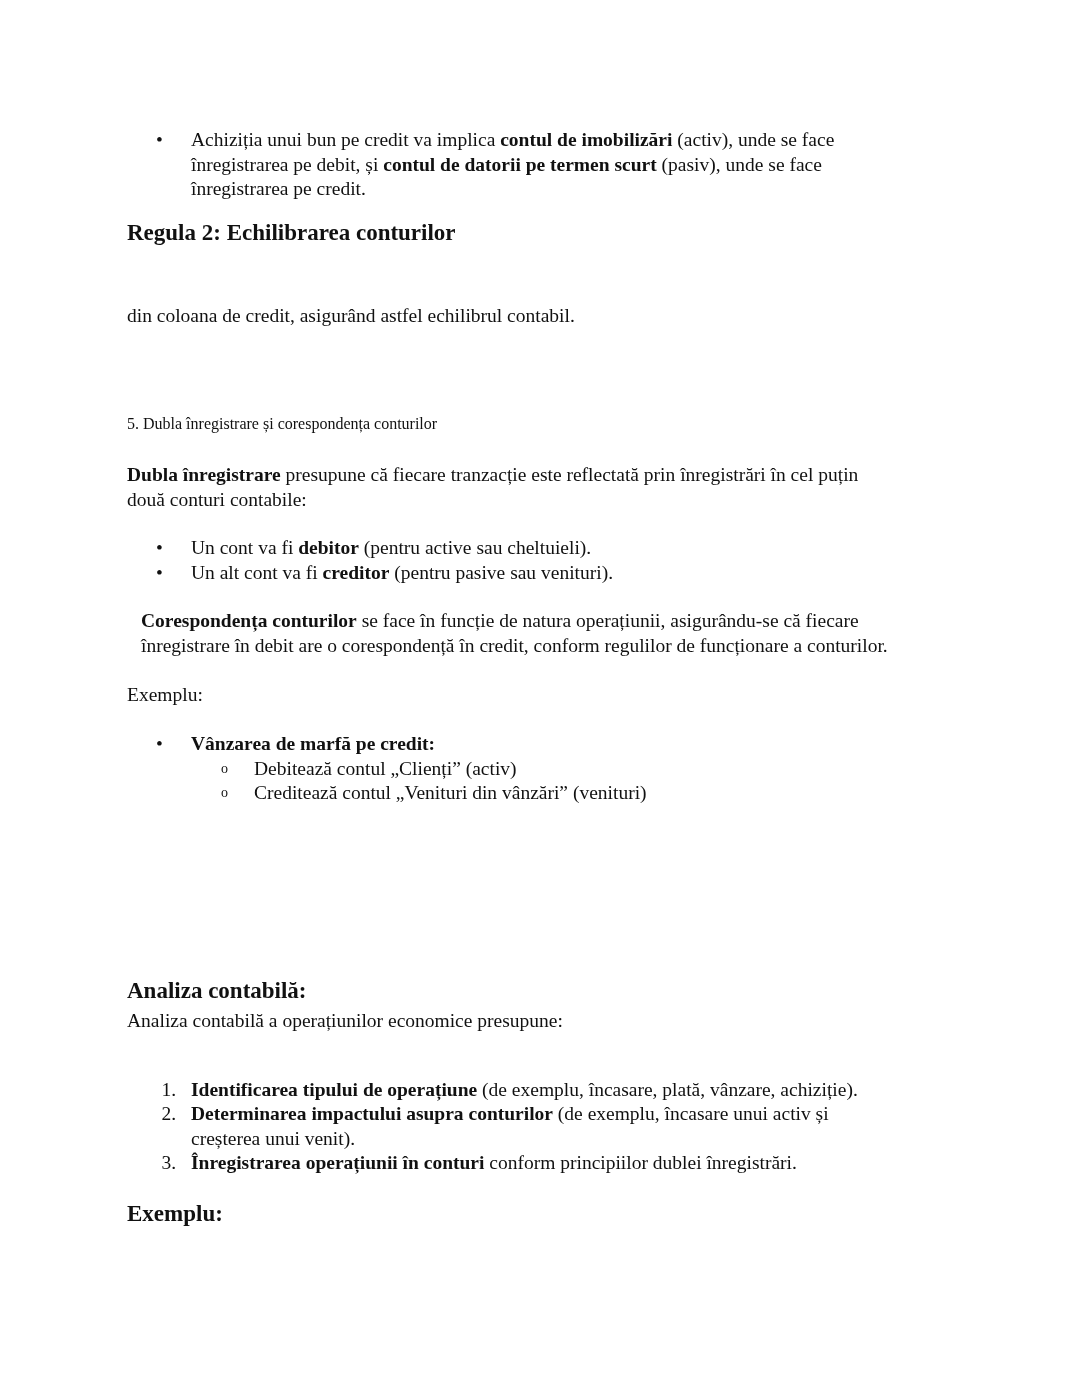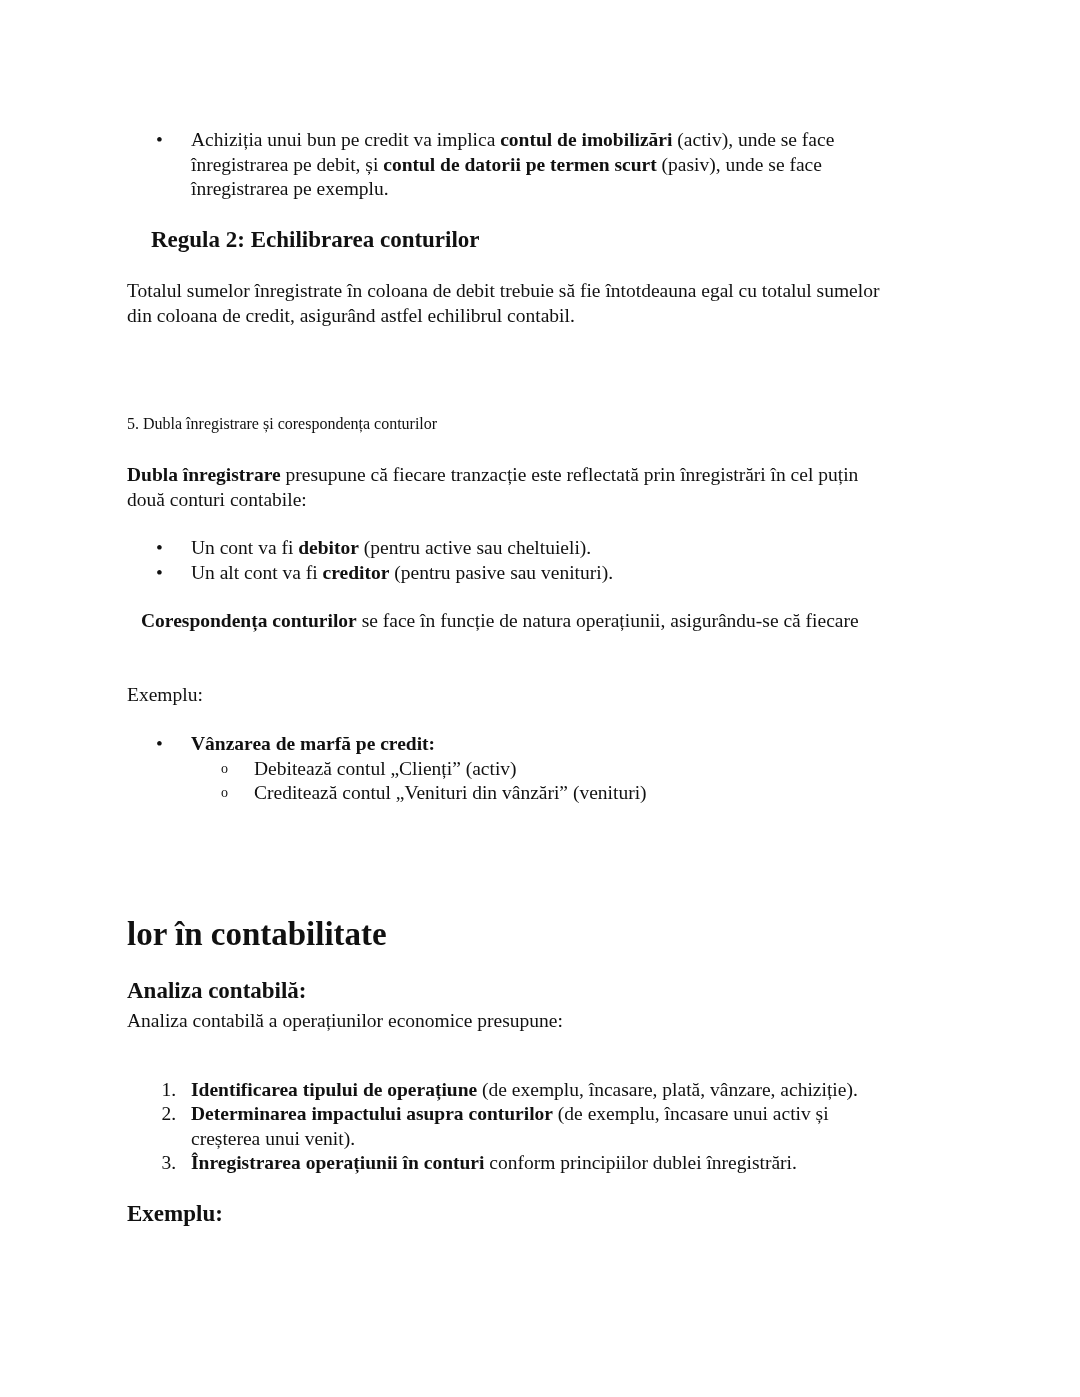--- a/index.html
+++ b/index.html
@@ -18,27 +18,27 @@
     .num { position: absolute; width: 30px; text-align: right; left: 146px; font-size: 19.5px; line-height: 24.5px; }
   </style>
 </head>
 <body>
 
 <div>
   <span class="bullet" style="top:128px;">•</span>
   <div class="abs p" style="left:191px; top:128px; width:800px;">
     <span>Achiziția unui bun pe credit va implica </span><span class="b">contul de imobilizări</span><span> (activ), unde se face</span><br>
     <span>înregistrarea pe debit, și </span><span class="b">contul de datorii pe termen scurt</span><span> (pasiv), unde se face</span><br>
-    <span>înregistrarea pe exemplu.</span>
+    <span>înregistrarea pe credit.</span>
   </div>
 </div>
 
-<div class="abs h2" style="left:127px; top:226px;margin-left:24px;">Regula 2: Echilibrarea conturilor</div>
+<div class="abs h2" style="left:127px; top:219px;">Regula 2: Echilibrarea conturilor</div>
 <div class="abs p" style="left:127px; top:279px; width:900px;">
-  <span>Totalul sumelor înregistrate în coloana de debit trebuie să fie întotdeauna egal cu totalul sumelor</span><br>
+  <br>
   <span>din coloana de credit, asigurând astfel echilibrul contabil.</span>
 </div>
 
 <div class="abs small" style="left:127px; top:413px;">5. Dubla înregistrare și corespondența conturilor</div>
 
 <div class="abs p" style="left:127px; top:463px; width:900px;">
   <span class="b">Dubla înregistrare</span><span> presupune că fiecare tranzacție este reflectată prin înregistrări în cel puțin</span><br>
   <span>două conturi contabile:</span>
 </div>
 
@@ -48,36 +48,36 @@
     <span>Un cont va fi </span><span class="b">debitor</span><span> (pentru active sau cheltuieli).</span>
   </div>
   <span class="bullet" style="top:561px;">•</span>
   <div class="abs p" style="left:191px; top:561px;">
     <span>Un alt cont va fi </span><span class="b">creditor</span><span> (pentru pasive sau venituri).</span>
   </div>
 </div>
 
 <div class="abs p" style="left:141px; top:609px; width:900px;">
   <span class="b">Corespondența conturilor</span><span> se face în funcție de natura operațiunii, asigurându-se că fiecare</span><br>
+  <span>înregistrare în debit are o corespondență în credit, conform regulilor de funcționare a conturilor.</span>
 </div>
 
 <div class="abs p" style="left:127px; top:683px;">Exemplu:</div>
 
 <div>
   <span class="bullet" style="top:732px;">•</span>
   <div class="abs p b" style="left:191px; top:732px;">Vânzarea de marfă pe credit:</div>
   <span class="circle" style="top:757px;">o</span>
   <div class="abs p" style="left:254px; top:757px;">Debitează contul „Clienți” (activ)</div>
   <span class="circle" style="top:781px;">o</span>
   <div class="abs p" style="left:254px; top:781px;">Creditează contul „Venituri din vânzări” (venituri)</div>
 </div>
 
 <div class="abs h1" style="left:127px; top:879px; width:920px;">
   <br>
-  <span>lor în contabilitate</span>
 </div>
 
 <div class="abs h2" style="left:127px; top:977px;">Analiza contabilă:</div>
 
 <div class="abs p" style="left:127px; top:1009px;">Analiza contabilă a operațiunilor economice presupune:</div>
 
 <div>
   <span class="num" style="top:1078px;">1.</span>
   <div class="abs p" style="left:191px; top:1078px; width:820px;">
     <span class="b">Identificarea tipului de operațiune</span><span> (de exemplu, încasare, plată, vânzare, achiziție).</span>

